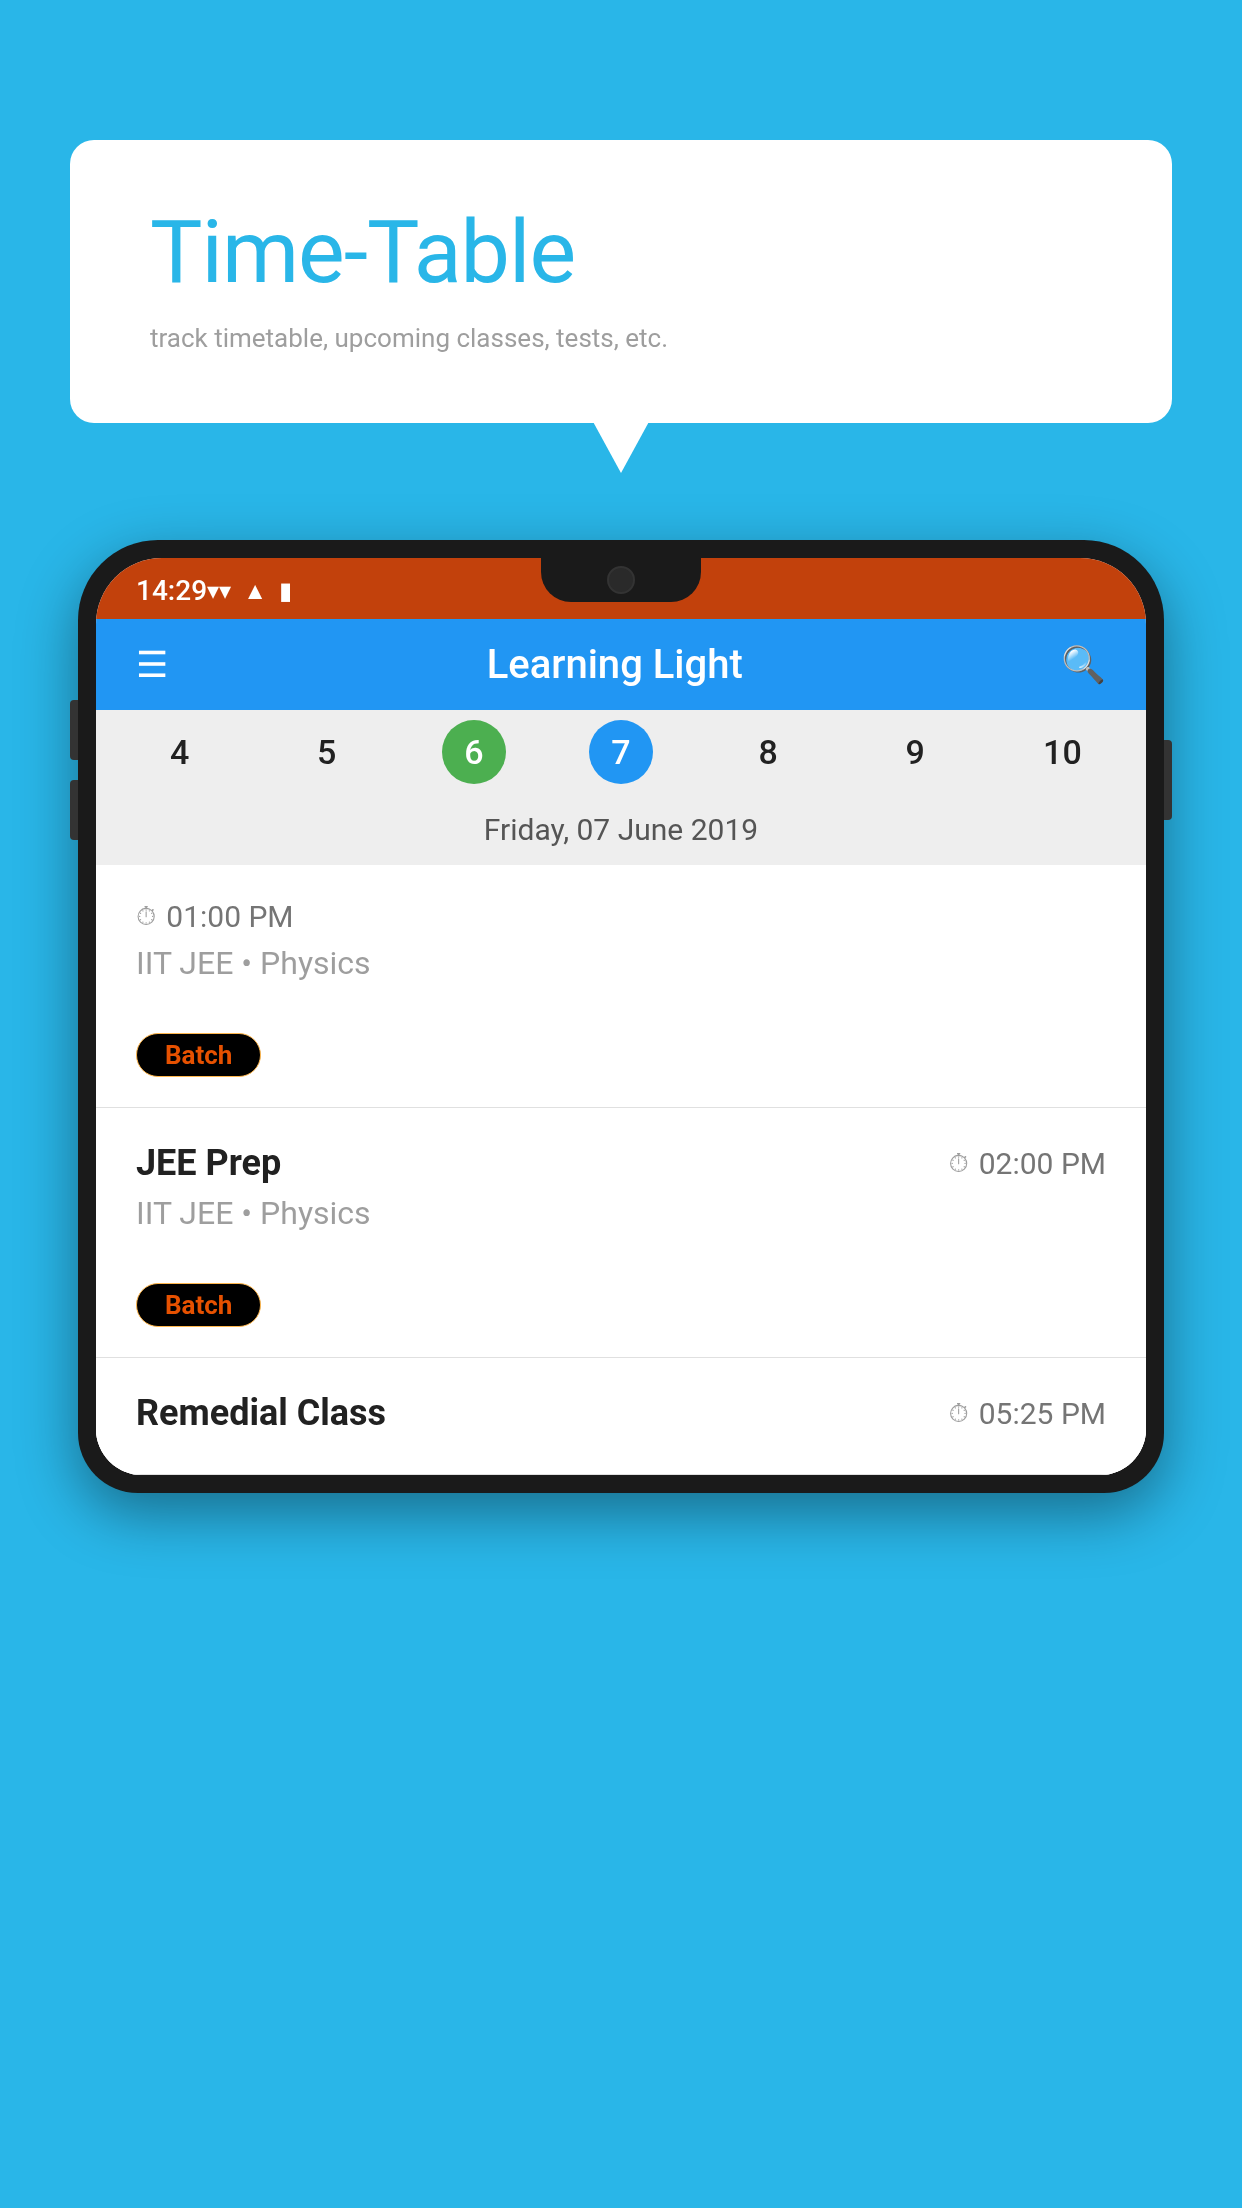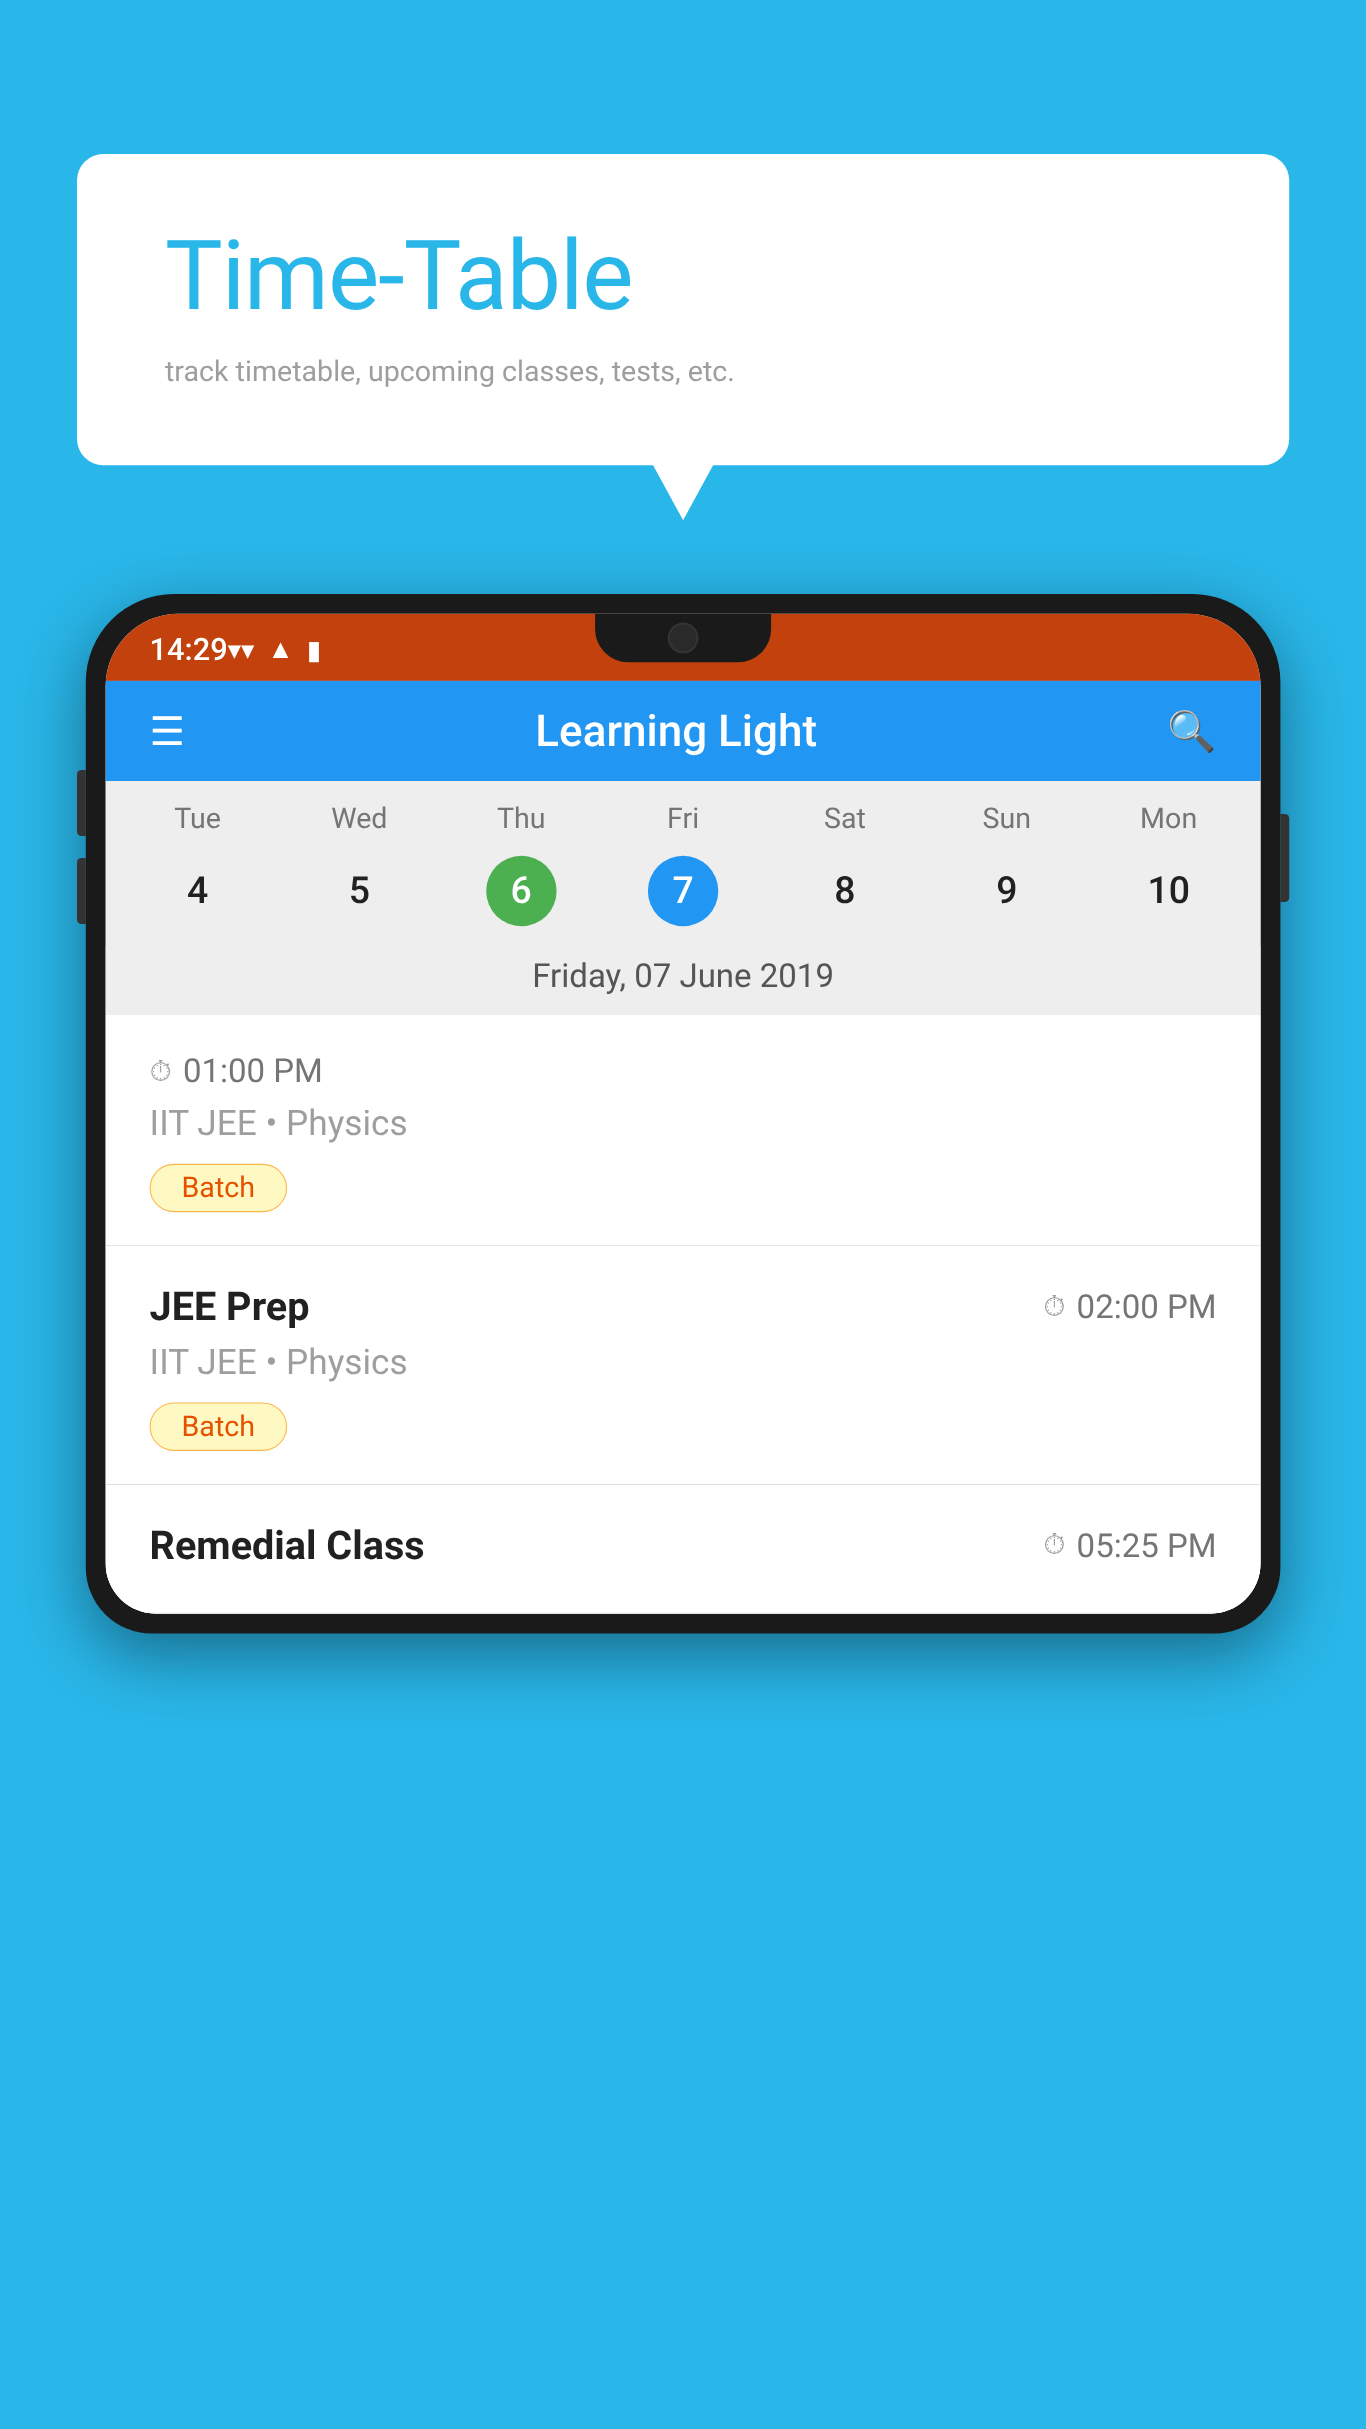--- a/index.html
+++ b/index.html
@@ -253,27 +253,28 @@
     }
 
     .schedule-subtitle {
       color: #9E9E9E;
       font-size: 32px;
       margin-bottom: 18px;
     }
 
     .batch-badge {
       display: inline-block;
-      background: #fef9c3;
+      background: #000000;
       color: #E65100;
       border: 1.5px solid #FFB74D;
       border-radius: 30px;
       padding: 6px 28px;
       font-size: 26px;
-      font-weight: 400;
+      font-weight: 700;
+      margin-top: 33px;
     }
 
     
     .phone-side-btn {
       position: absolute;
       right: -8px;
       top: 200px;
       width: 8px;
       height: 80px;
       background: #333;
@@ -332,29 +333,20 @@
         </div>
       </div>
 
       <div class="app-header">
         <span class="hamburger-icon">☰</span>
         <span class="app-title">Learning Light</span>
         <span class="search-icon">🔍</span>
       </div>
 
       <div class="calendar-section">
-        <div class="day-headers">
-          <div class="day-header">Tue</div>
-          <div class="day-header">Wed</div>
-          <div class="day-header">Thu</div>
-          <div class="day-header">Fri</div>
-          <div class="day-header">Sat</div>
-          <div class="day-header">Sun</div>
-          <div class="day-header">Mon</div>
-        </div>
         <div class="day-numbers">
           <div class="day-number"><span>4</span></div>
           <div class="day-number"><span>5</span></div>
           <div class="day-number today">
             <div class="day-circle green"></div>
             <span>6</span>
           </div>
           <div class="day-number today">
             <div class="day-circle blue"></div>
             <span>7</span>

